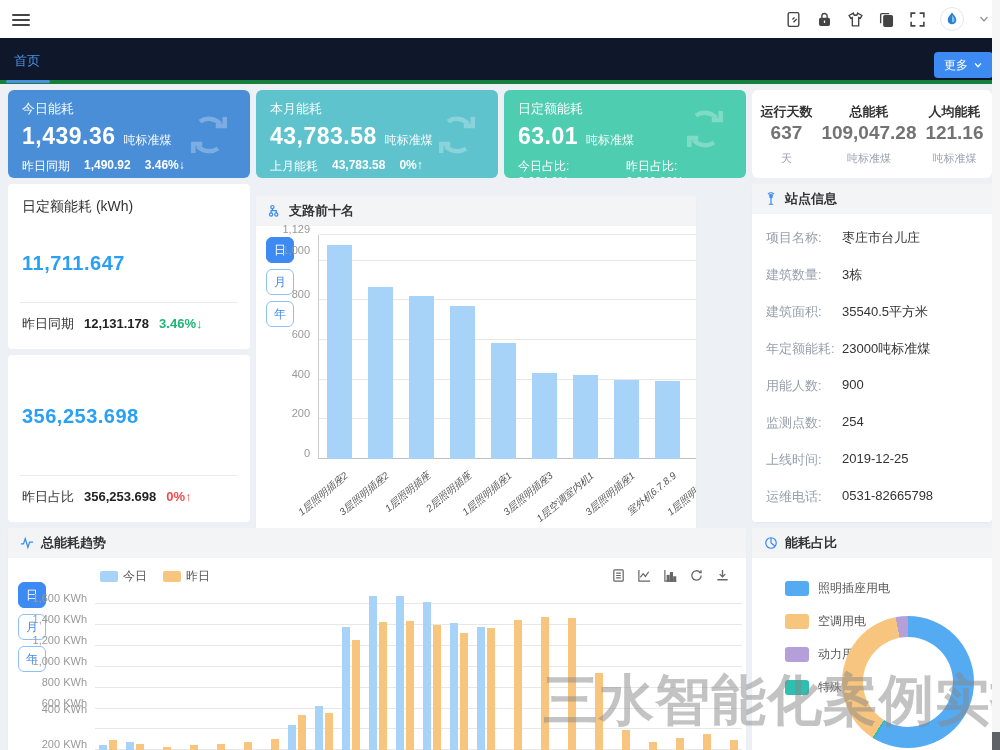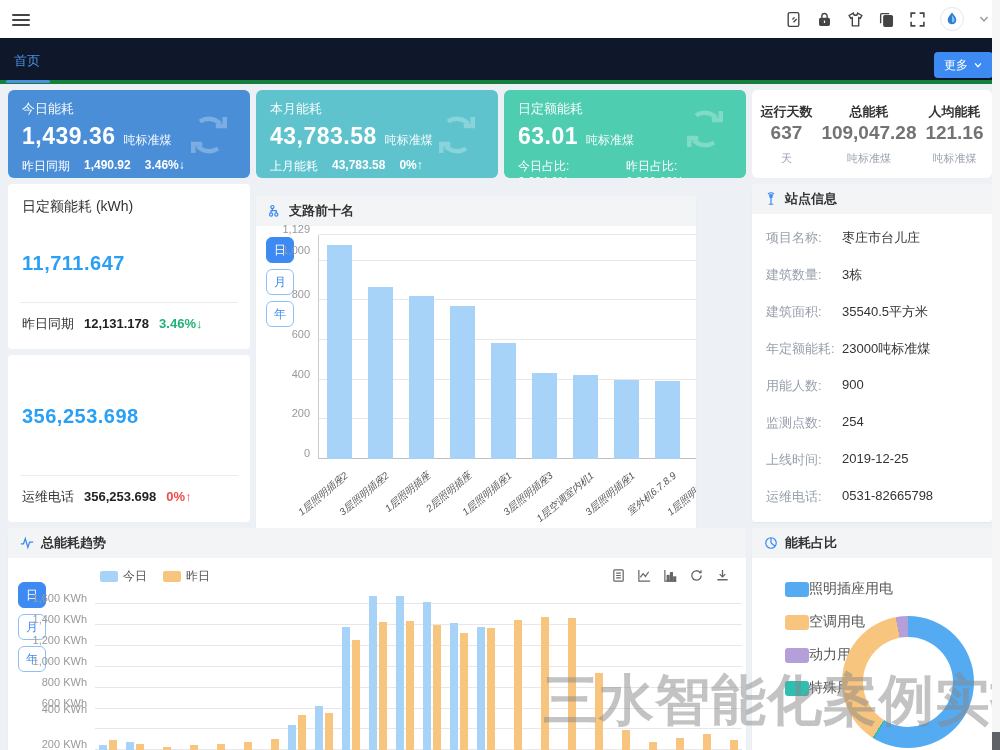--- a/index.html
+++ b/index.html
@@ -72,21 +72,21 @@
 
   .chart-toolbar { position:absolute; display:flex; gap:11px; }
   .cticon { width:15px; height:15px; color:#666; cursor:pointer; }
 
   
   .site-row { position:absolute; left:14px; right:10px; height:20px; font-size:13px; display:flex; }
   .site-label { color:#98a0ad; width:76px; flex:0 0 auto; }
   .site-value { color:#333; }
 
   
-  .rleg-item { position:absolute; display:flex; align-items:center; font-size:14px; color:#555; cursor:pointer; }
+  .rleg-item { position:absolute; display:flex; align-items:center; gap:9px; font-size:12px; color:#555; cursor:pointer; }
   .rleg-swatch { width:24px; height:15px; border-radius:3px; }
   .donut { position:absolute; border-radius:50%; }
   .donut-hole { position:absolute; background:#fff; border-radius:50%; }
 
   .watermark { position:absolute; left:543px; top:664px; font-size:55px; font-weight:700; color:rgba(135,135,135,0.5); white-space:nowrap; z-index:40; pointer-events:none; letter-spacing:1px; }
 
   .scroll-track { position:absolute; right:0; top:0; width:8px; height:750px; background:#f6f6f6; z-index:60; }
   .scroll-thumb { position:absolute; right:0; bottom:0; width:8px; height:18px; background:#5f6368; z-index:61; cursor:grab; }
 </style>
 </head>
@@ -219,21 +219,21 @@
       <span class="uc-cmp-label">昨日同期</span>
       <span class="uc-cmp-value">12,131.178</span>
       <span class="pct-down">3.46%↓</span>
     </div>
   </div>
 
   <div class="usage-card" style="top:355px; height:167px;">
     <div class="uc-value">356,253.698</div>
     <div class="uc-divider" style="bottom:46px;"></div>
     <div class="uc-bottom">
-      <span class="uc-cmp-label">运维电话</span>
+      <span class="uc-cmp-label">昨日占比</span>
       <span class="uc-cmp-value">356,253.698</span>
       <span class="pct-up">0%↑</span>
     </div>
   </div>
 
   <div class="panel" style="left:256px; top:184px; width:440px; height:338px;margin-top:12px;">
     <div class="panel-header">
       <svg class="picon" viewBox="0 0 16 16" fill="none" stroke="currentColor" stroke-width="1.4">
           <circle cx="5" cy="3.5" r="1.8"></circle>
           <circle cx="3.5" cy="12" r="1.8"></circle>

